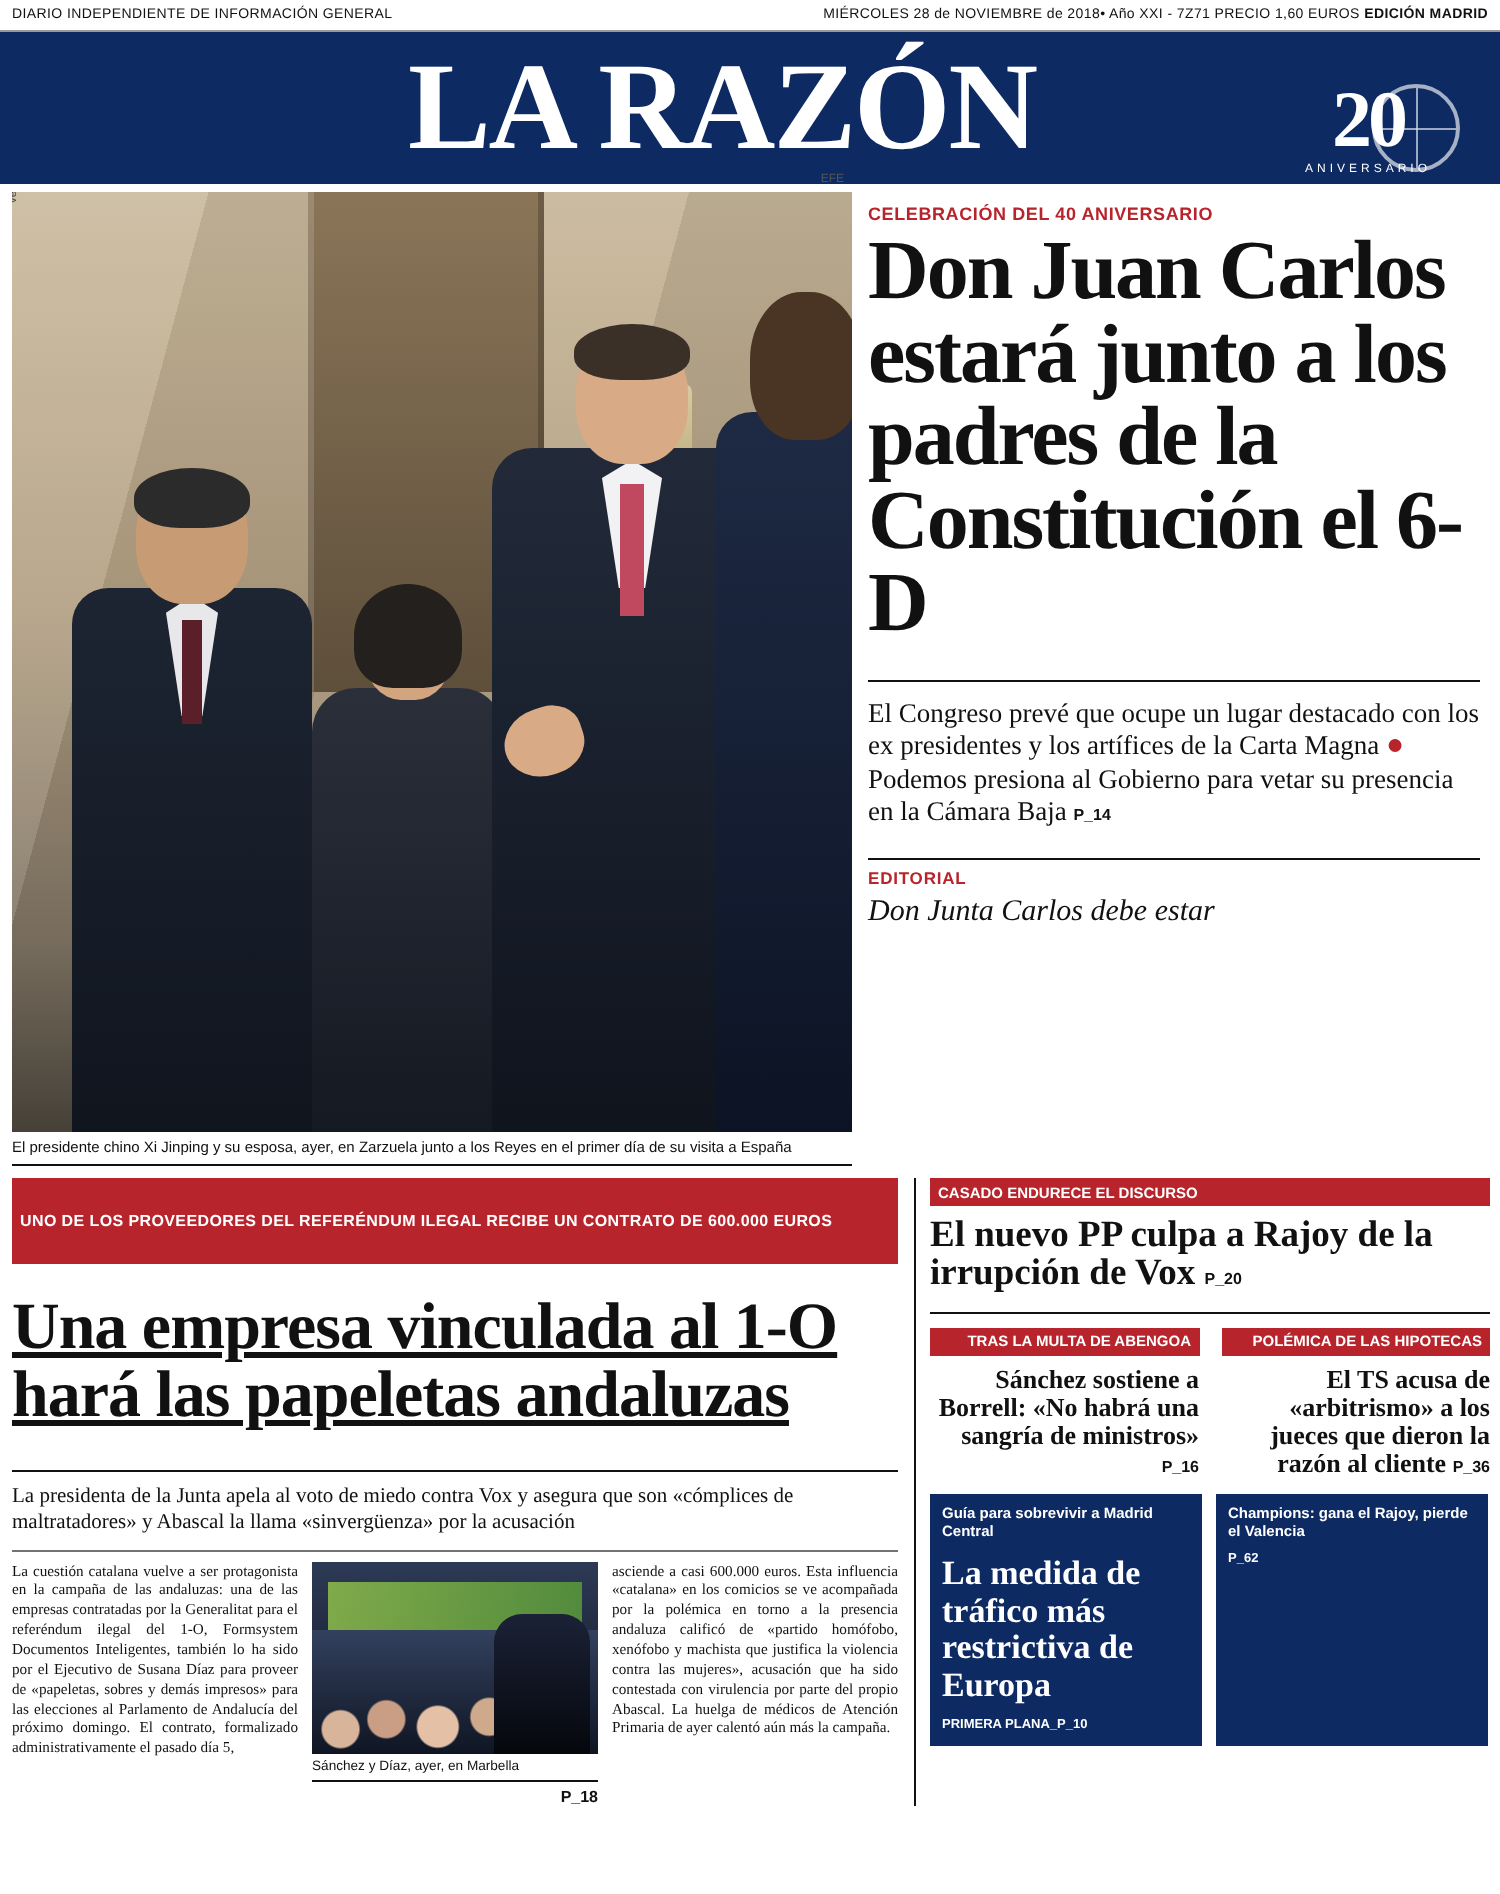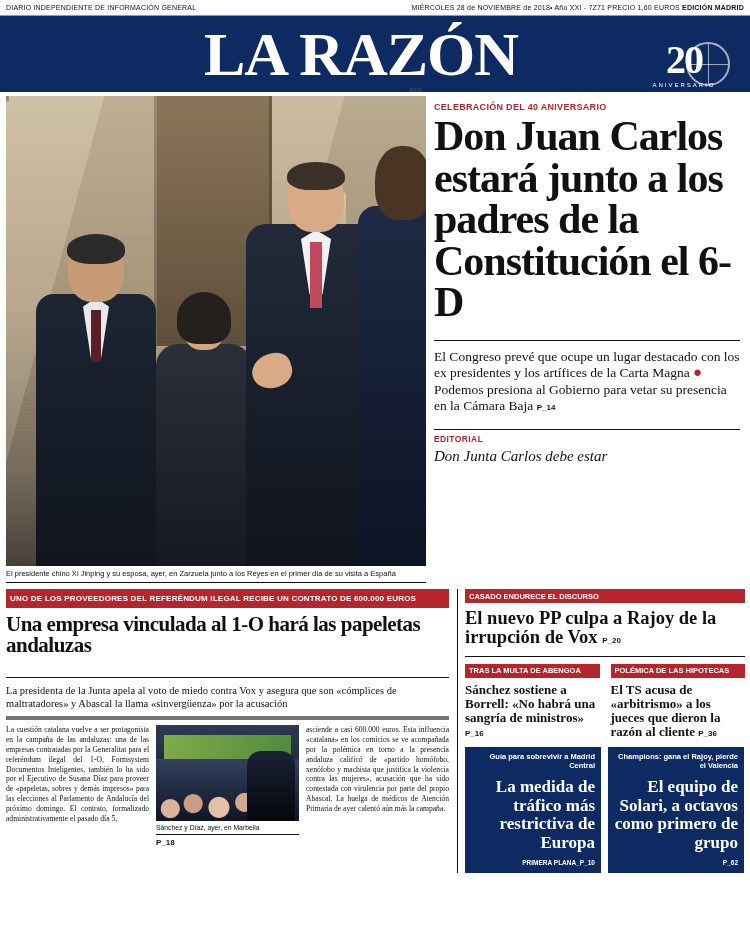--- a/index.html
+++ b/index.html
@@ -237,44 +237,45 @@
   .lower-left { width:444px; }
   .lower-right { width:288px; border-left:1px solid #111; padding-left:7px; }
 
   .bar-red {
     background:#b8242c;
     color:#fff;
     font-family:"Liberation Sans", sans-serif;
     font-weight:bold;
     font-size:8px;
     letter-spacing:.2px;
-    padding:5px 4px;
+    padding:17px 4px;
   }
   .h2 {
     font-family:"Liberation Serif", serif;
     font-weight:bold;
-    font-size:21px;
+    font-size:33px;
     line-height:1.02;
     letter-spacing:-.5px;
-    margin:6px 0 0 0;
+    margin:16px 0 0 0;
+    text-decoration:underline;
   }
   .standfirst {
     font-family:"Liberation Serif", serif;
     font-size:10.5px;
     line-height:1.25;
     margin-top:20px;
     padding-top:6px;
     border-top:1px solid #111;
   }
   .three-col {
     display:flex;
     gap:7px;
     margin-top:6px;
     padding-top:5px;
-    border-top:4px solid #737373;
+    border-top:1px solid #737373;
   }
   .bodycol {
     width:143px;
     font-family:"Liberation Serif", serif;
     font-size:7.6px;
     line-height:1.3;
     text-align:justify;
   }
   .midcol { width:143px; }
   .photo2 {
@@ -322,21 +323,21 @@
     display:block;
   }
   .mod-title {
     font-family:"Liberation Serif", serif;
     font-weight:bold;
     font-size:18.5px;
     line-height:1.05;
     margin-top:6px;
   }
   .rule { border-top:1px solid #111; margin-top:8px; }
-  .two-mods { display:flex; gap:11px; margin-top:7px; }
+  .two-mods { display:flex; gap:11px; margin-top:7px;text-align:right; }
   .mod-half { width:136px; }
   .mod-title-s {
     font-family:"Liberation Serif", serif;
     font-weight:bold;
     font-size:13px;
     line-height:1.08;
     margin-top:5px;
   }
   .box-blue {
     background:#0d2a63;
@@ -359,21 +360,21 @@
     margin-top:8px;
   }
   .box-blue .pg2 {
     font-family:"Liberation Sans", sans-serif;
     font-size:6.5px;
     font-weight:bold;
     margin-top:6px;
     color:#fff;
   }
   .bottom-boxes { display:flex; gap:7px; margin-top:8px; }
-  .bb { width:136px;text-align:right; }
+  .bb { width:136px; }
 </style>
 </head>
 <body>
 
 <div class="page">
 
   <div class="topstrip">
     <div class="left">DIARIO INDEPENDIENTE DE INFORMACIÓN GENERAL</div>
     <div class="right">
       <span>MIÉRCOLES 28 de NOVIEMBRE de 2018</span><span>• Año XXI - 7Z71 PRECIO 1,60 EUROS </span><b>EDICIÓN MADRID</b>
@@ -458,21 +459,21 @@
       <div class="standfirst">La presidenta de la Junta apela al voto de miedo contra Vox y asegura que son «cómplices de maltratadores» y Abascal la llama «sinvergüenza» por la acusación</div>
       <div class="three-col">
         <div class="bodycol">La cuestión catalana vuelve a ser protagonista en la campaña de las andaluzas: una de las empresas contratadas por la Generalitat para el referéndum ilegal del 1-O, Formsystem Documentos Inteligentes, también lo ha sido por el Ejecutivo de Susana Díaz para proveer de «papeletas, sobres y demás impresos» para las elecciones al Parlamento de Andalucía del próximo domingo. El contrato, formalizado administrativamente el pasado día 5,</div>
         <div class="midcol">
           <div class="photo2">
             <div class="banner"></div>
             <div class="crowd"></div>
             <div class="dark"></div>
           </div>
           <div class="cap2">Sánchez y Díaz, ayer, en Marbella</div>
-          <div class="pg" style="padding-top:3px;">P_18</div>
+          <div class="pg" style="text-align:right;padding-top:3px;">P_18</div>
         </div>
         <div class="bodycol">asciende a casi 600.000 euros. Esta influencia «catalana» en los comicios se ve acompañada por la polémica en torno a la presencia andaluza calificó de «partido homófobo, xenófobo y machista que justifica la violencia contra las mujeres», acusación que ha sido contestada con virulencia por parte del propio Abascal. La huelga de médicos de Atención Primaria de ayer calentó aún más la campaña.</div>
       </div>
     </div>
 
     <div class="lower-right">
       <div>
         <span class="mod-label">CASADO ENDURECE EL DISCURSO</span>
         <div class="mod-title">
           <span>El nuevo PP culpa a Rajoy de la irrupción de Vox</span>
@@ -503,21 +504,20 @@
         <div class="bb">
           <div class="box-blue">
             <div class="lab">Guía para sobrevivir a Madrid Central</div>
             <div class="ttl">La medida de tráfico más restrictiva de Europa</div>
             <div class="pg2">PRIMERA PLANA_P_10</div>
           </div>
         </div>
         <div class="bb">
           <div class="box-blue">
             <div class="lab">Champions: gana el Rajoy, pierde el Valencia</div>
-            <div class="ttl">El equipo de Solari, a octavos como primero de grupo</div>
             <div class="pg2">P_62</div>
           </div>
         </div>
       </div>
     </div>
 
   </div>
 </div>
 
 </body></html>

